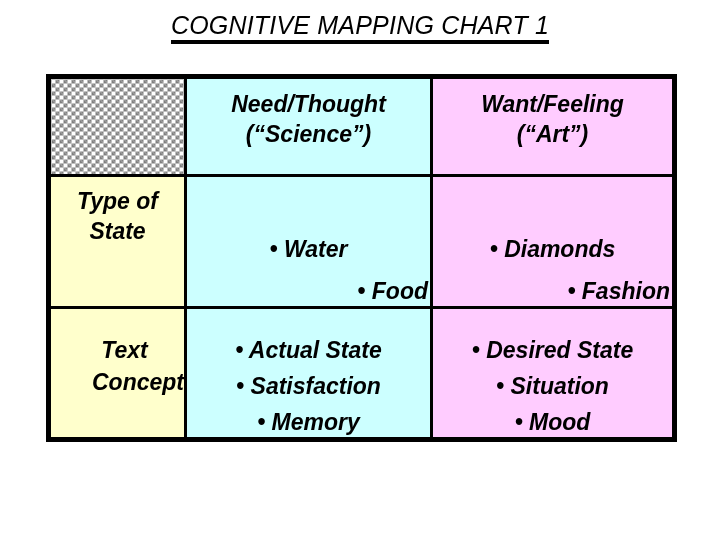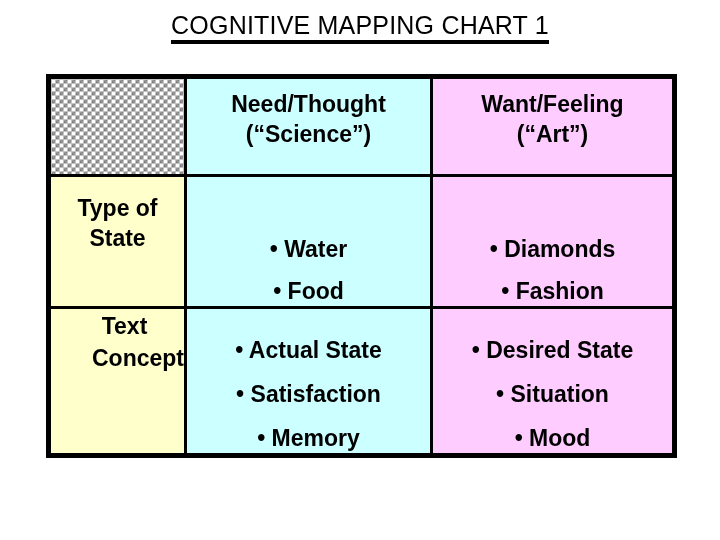--- a/index.html
+++ b/index.html
@@ -10,20 +10,21 @@
     width: 720px;
     height: 540px;
     background: #ffffff;
     font-family: "Liberation Sans", sans-serif;
     overflow: hidden;
   }
   #page {
     position: relative;
     width: 720px;
     height: 540px;
+    font-style: italic;
   }
 
   
   .title-wrap {
     position: absolute;
     left: 0;
     top: 11px;
     width: 720px;
     text-align: center;
   }
@@ -93,34 +94,34 @@
   }
   .line { display: block; white-space: nowrap; }
 
   
   td.head-cell { vertical-align: top; }
   td.head-cell .cell-inner { padding-top: 10px; }
 
   
   td.type-bullets { vertical-align: top; }
   td.type-bullets .cell-inner { padding-top: 17px; margin-top: 40px; }
-  td.type-bullets .line + .line { margin-top: 12px; }
+  td.type-bullets .line + .line { margin-top: 12px; text-align: right; }
 
   
   td.label-cell .cell-inner { padding: 0; }
   td.label-cell.row-type { vertical-align: top; }
-  td.label-cell.row-type .cell-inner { padding-top: 16px; }
+  td.label-cell.row-type .cell-inner { padding-top: 9px; }
 
   
   td.text-bullets { vertical-align: top; }
   td.text-bullets .cell-inner { padding-top: 26px; }
-  td.text-bullets .line + .line { margin-top: 14px; }
+  td.text-bullets .line + .line { margin-top: 6px; }
 
   td.label-cell.row-text { vertical-align: top; }
-  td.label-cell.row-text .cell-inner { padding-top: 2px; margin-left: 14px; }
+  td.label-cell.row-text .cell-inner { padding-top: 26px; margin-left: 14px; }
   td.label-cell.row-text .line + .line { margin-top: 2px; }
 
   .nowrap { white-space: nowrap; text-align: right; }
 </style>
 </head>
 <body>
 
 <div id="page">
 
   <div class="title-wrap">

